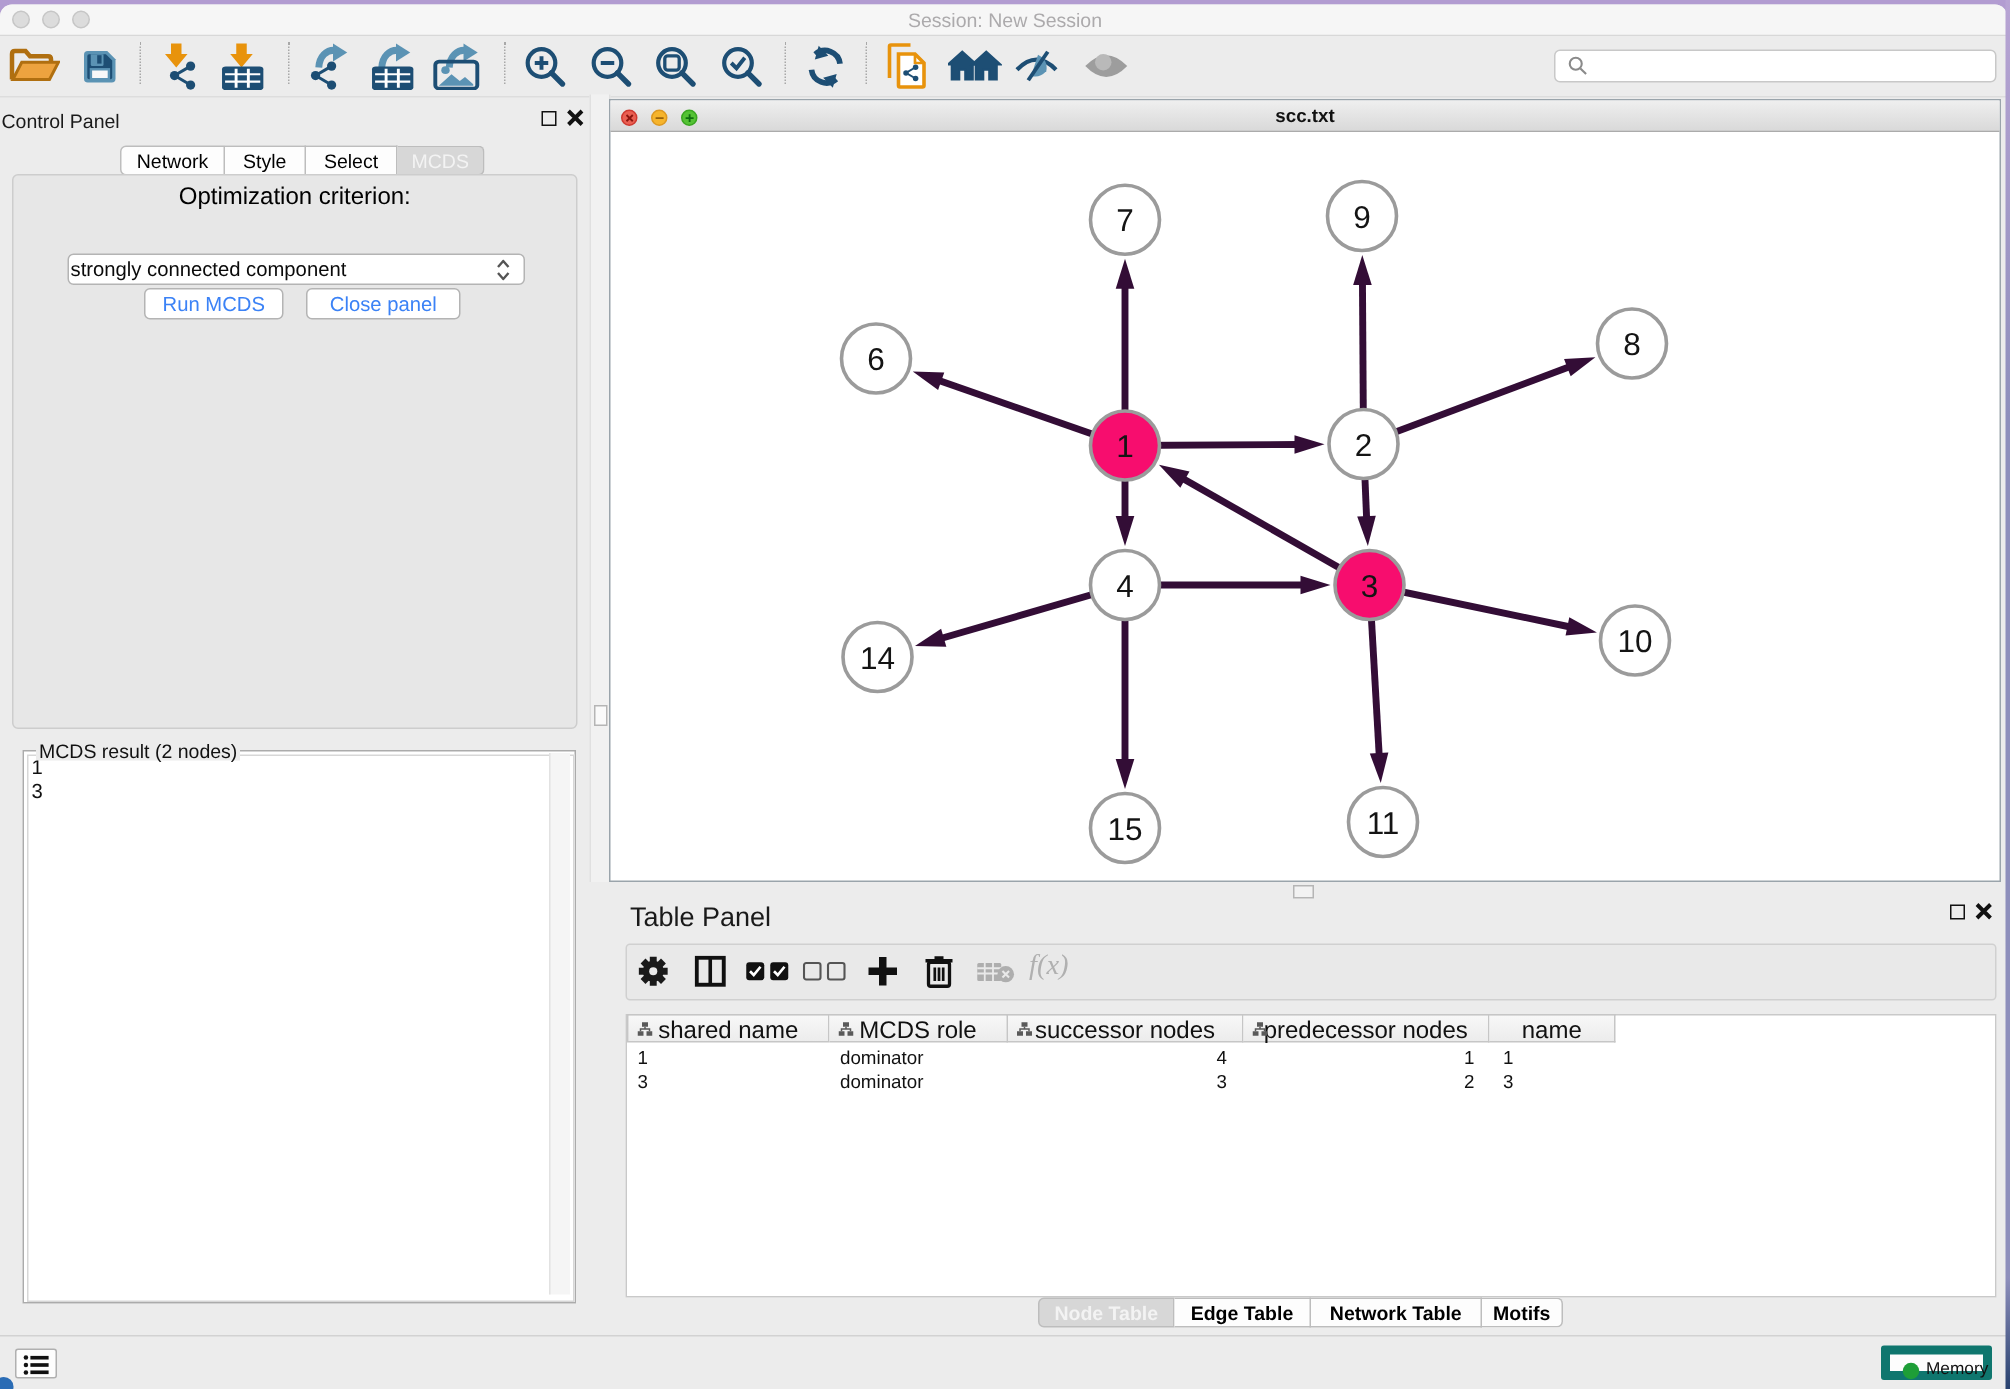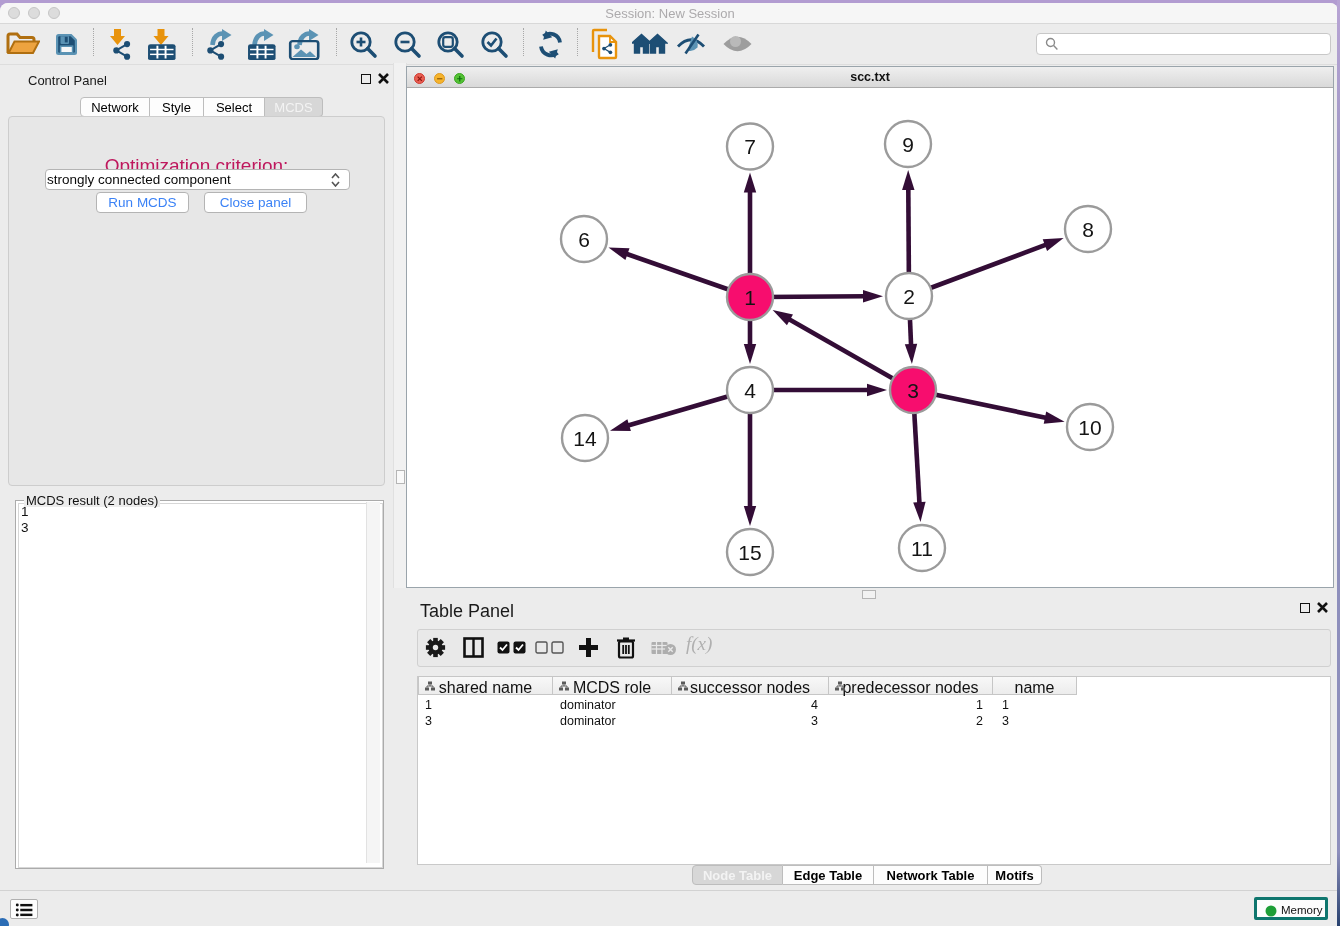--- a/index.html
+++ b/index.html
@@ -12,31 +12,31 @@
        border-top-left-radius:8px;border-top-right-radius:8px;border-bottom:1px solid #d8d8d8;}
   .tl{position:absolute;width:10px;height:10px;border-radius:50%;
       background:#dcdcdc;border:1px solid #c6c6c6;}
   #wtitle{position:absolute;top:6px;left:0;width:100%;text-align:center;
       font-size:13px;color:#acaaac;}
   #toolbar{position:absolute;left:0;top:21px;width:100%;height:41px;background:#ececec;border-bottom:1px solid #dddddd;box-sizing:border-box;}
   .tsep{position:absolute;top:6px;height:28px;width:0;border-left:1px dotted #a8a8a8;}
   #searchbox{position:absolute;left:1036px;top:33px;width:293px;height:20px;background:#fff;
       border:1px solid #c8c8c8;border-radius:4px;}
   
-  #cp-title{position:absolute;left:28px;top:73px;font-size:13px;color:#1a1a1a;}
+  #cp-title{position:absolute;left:1px;top:73px;font-size:13px;color:#1a1a1a;}
   .floatbox{position:absolute;width:8px;height:8px;border:1.6px solid #111;background:transparent;}
   .tabrow{position:absolute;display:flex;}
   .tab{box-sizing:border-box;border:1px solid #bdbdbd;border-left:none;background:#fdfdfd;
        color:#000;font-size:13px;text-align:center;padding-top:2px;height:20px;}
   .tab.first{border-left:1px solid #bdbdbd;border-radius:4px 0 0 4px;}
   .tab.last{border-radius:0 4px 4px 0;}
   .tab.sel{background:#d7d7d7;color:#f3f3f3;}
   #mcds-panel{position:absolute;left:8px;top:116px;width:377px;height:370px;background:#e7e7e7;
       border:1px solid #cdcdcd;border-radius:4px;box-sizing:border-box;}
-  #opt-label{position:absolute;left:0;top:38px;width:100%;text-align:center;font-size:19px;color:#be185d;}
+  #opt-label{position:absolute;left:0;top:6px;width:100%;text-align:center;font-size:16px;color:#000000;}
   #combo{position:absolute;left:36px;top:52px;width:305px;height:21px;background:#fff;
       border:1px solid #b4b4b4;border-radius:4px;box-sizing:border-box;font-size:13.5px;color:#0a0a0a;
       padding:2px 0 0 1px;}
   .btn{position:absolute;height:21px;background:#fff;border:1px solid #b4b4b4;border-radius:4px;
       box-sizing:border-box;font-size:13.5px;color:#3b82f6;text-align:center;padding-top:2px;}
   #mcds-fieldset{position:absolute;left:15px;top:494px;width:369px;height:375px;box-sizing:border-box;}
   #mcds-white{position:absolute;left:0px;top:6px;width:369px;height:369px;background:#fff;
       border:1px solid #ababab;box-sizing:border-box;}
   #mcds-legend{position:absolute;left:9px;top:0px;font-size:13px;color:#111;background:#ececec;
       padding:0 2px;z-index:2;line-height:13px;}
@@ -59,21 +59,21 @@
   .th{box-sizing:border-box;background:linear-gradient(#f8f8f8,#ececec);border:1px solid #c6c6c6;
       border-left:none;font-size:16px;color:#111;text-align:center;padding-top:2px;position:relative;}
   .th.first{border-left:1px solid #c6c6c6;}
   .thicon{position:absolute;left:6px;top:4px;}
   #tbl-white{position:absolute;left:417px;top:676px;width:914px;height:189px;background:#fff;border:1px solid #c9c9c9;box-sizing:border-box;}
   .trow{position:absolute;font-size:12.5px;color:#111;}
   
   
   #statusbar{position:absolute;left:0;top:890px;width:100%;height:36px;border-top:1px solid #d2d2d2;background:#ececec;}
   #memorybtn{position:absolute;left:1254px;top:897px;width:74px;height:23px;background:#fdfdfd;
-      border:3px solid #0f766e;border-radius:2px;box-sizing:border-box;font-size:11.5px;color:#111;}
+      border:6px solid #0f766e;border-radius:2px;box-sizing:border-box;font-size:11.5px;color:#111;}
   #listbtn{position:absolute;left:10px;top:899px;width:28px;height:20px;background:#fdfdfd;
       border:1px solid #b0b0b0;border-radius:2px;box-sizing:border-box;}
 </style>
 </head>
 <body>
 <div id="win"></div>
 
 <div id="titlebar" style="left:0;top:3px;width:1338px;position:absolute;"></div>
 <div class="tl" style="left:8px;top:7px;"></div>
 <div class="tl" style="left:28px;top:7px;"></div>

